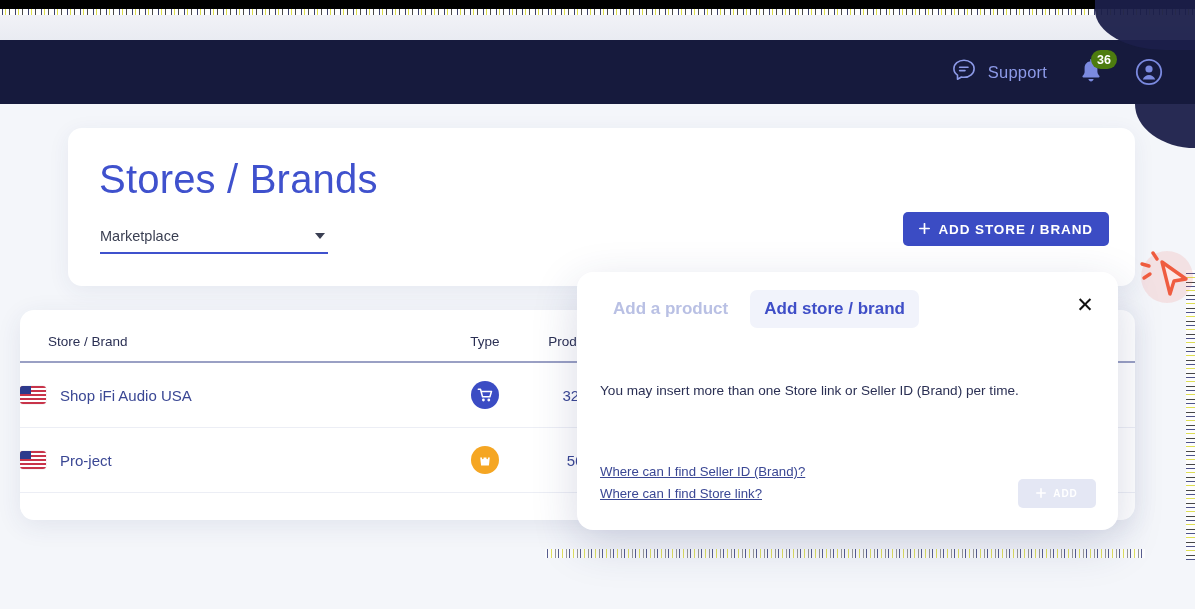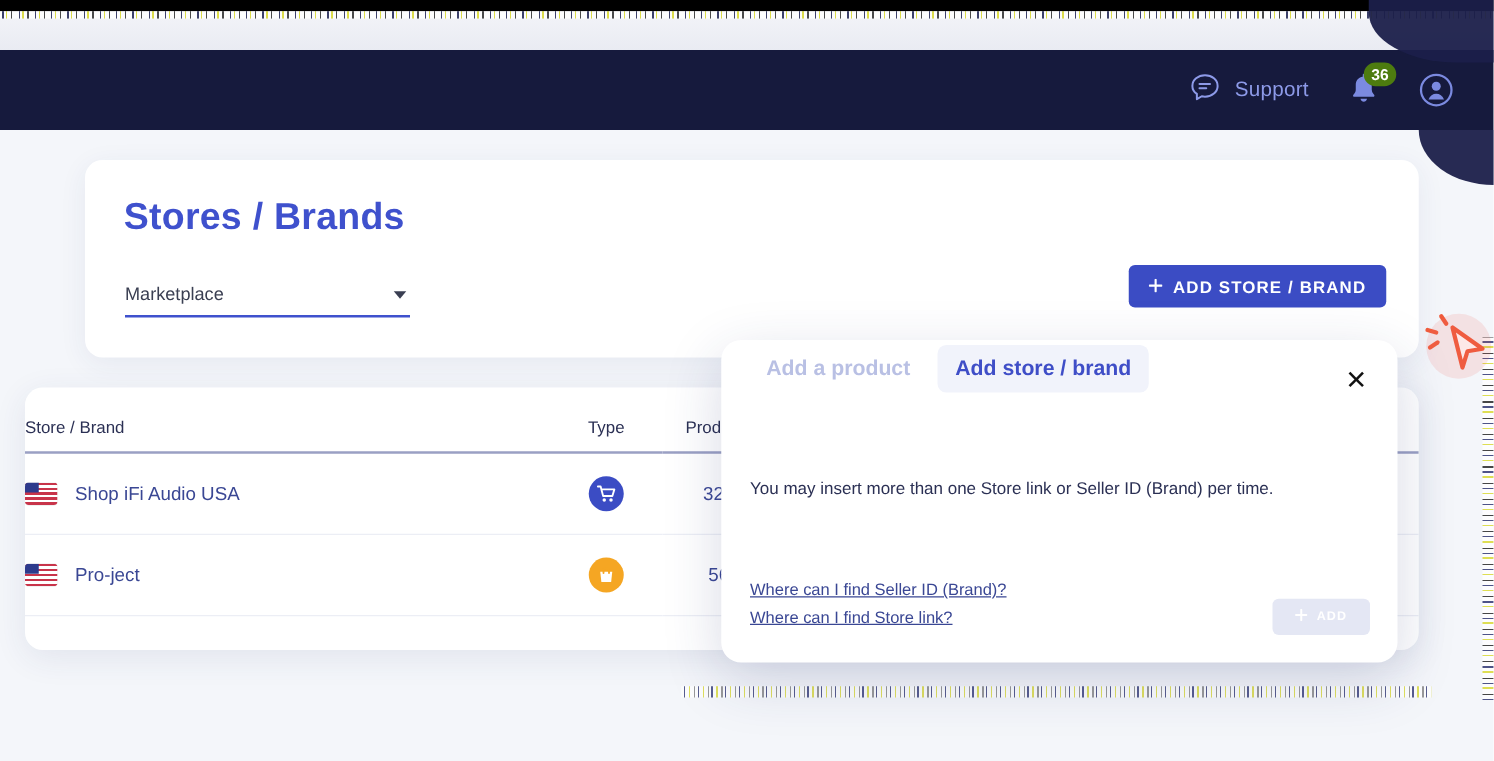--- a/index.html
+++ b/index.html
@@ -137,22 +137,22 @@
     width: 1067px; height: 158px;
     background: #ffffff;
     border-radius: 14px;
     box-shadow: 0 5px 22px rgba(40,50,110,0.07);
     z-index: 3;
   }
   .page-title {
     position: absolute;
     left: 31px; top: 29px;
     color: #3f51cd;
-    font-size: 30px;
-    font-weight: bold;
+    font-size: 40px;
+    font-weight: normal;
     letter-spacing: 0.2px;
   }
   .filter-select {
     position: absolute;
     left: 32px; top: 92px;
     width: 228px;
     height: 34px;
     border-bottom: 2px solid #3f51cd;
     display: flex;
     align-items: center;
@@ -206,21 +206,21 @@
     table-layout: fixed;
   }
   table.stores th {
     text-align: left;
     font-size: 13.5px;
     font-weight: normal;
     color: #2b3054;
     padding: 24px 0 12px 0;
     border-bottom: 2px solid #9aa0c4;
   }
-  table.stores th.col-store { width: 420px; }
+  table.stores th.col-store { padding-left: 28px; width: 420px; }
   table.stores th.col-type  { width: 90px; text-align: center; }
   table.stores th.col-prod  { width: 90px; text-align: center; }
   table.stores td {
     padding: 18px 0;
     border-bottom: 1px solid #eceef5;
     font-size: 15px;
     color: #3a4794;
   }
   td.cell-store { padding-left: 28px; }
   .store-name-wrap { display: flex; align-items: center; gap: 14px; }
@@ -264,21 +264,21 @@
     position: absolute;
     left: 577px; top: 272px;
     width: 541px; height: 258px;
     background: #ffffff;
     border-radius: 16px;
     box-shadow: 0 14px 46px rgba(40,50,110,0.18);
     z-index: 20;
   }
   .modal-tabs {
     position: absolute;
-    left: 22px; top: 4px;
+    left: 22px; top: 18px;
     display: flex;
     align-items: center;
     gap: 8px;
   }
   .tab {
     font-size: 17px;
     font-weight: bold;
     padding: 9px 14px;
     border-radius: 7px;
     cursor: pointer;

